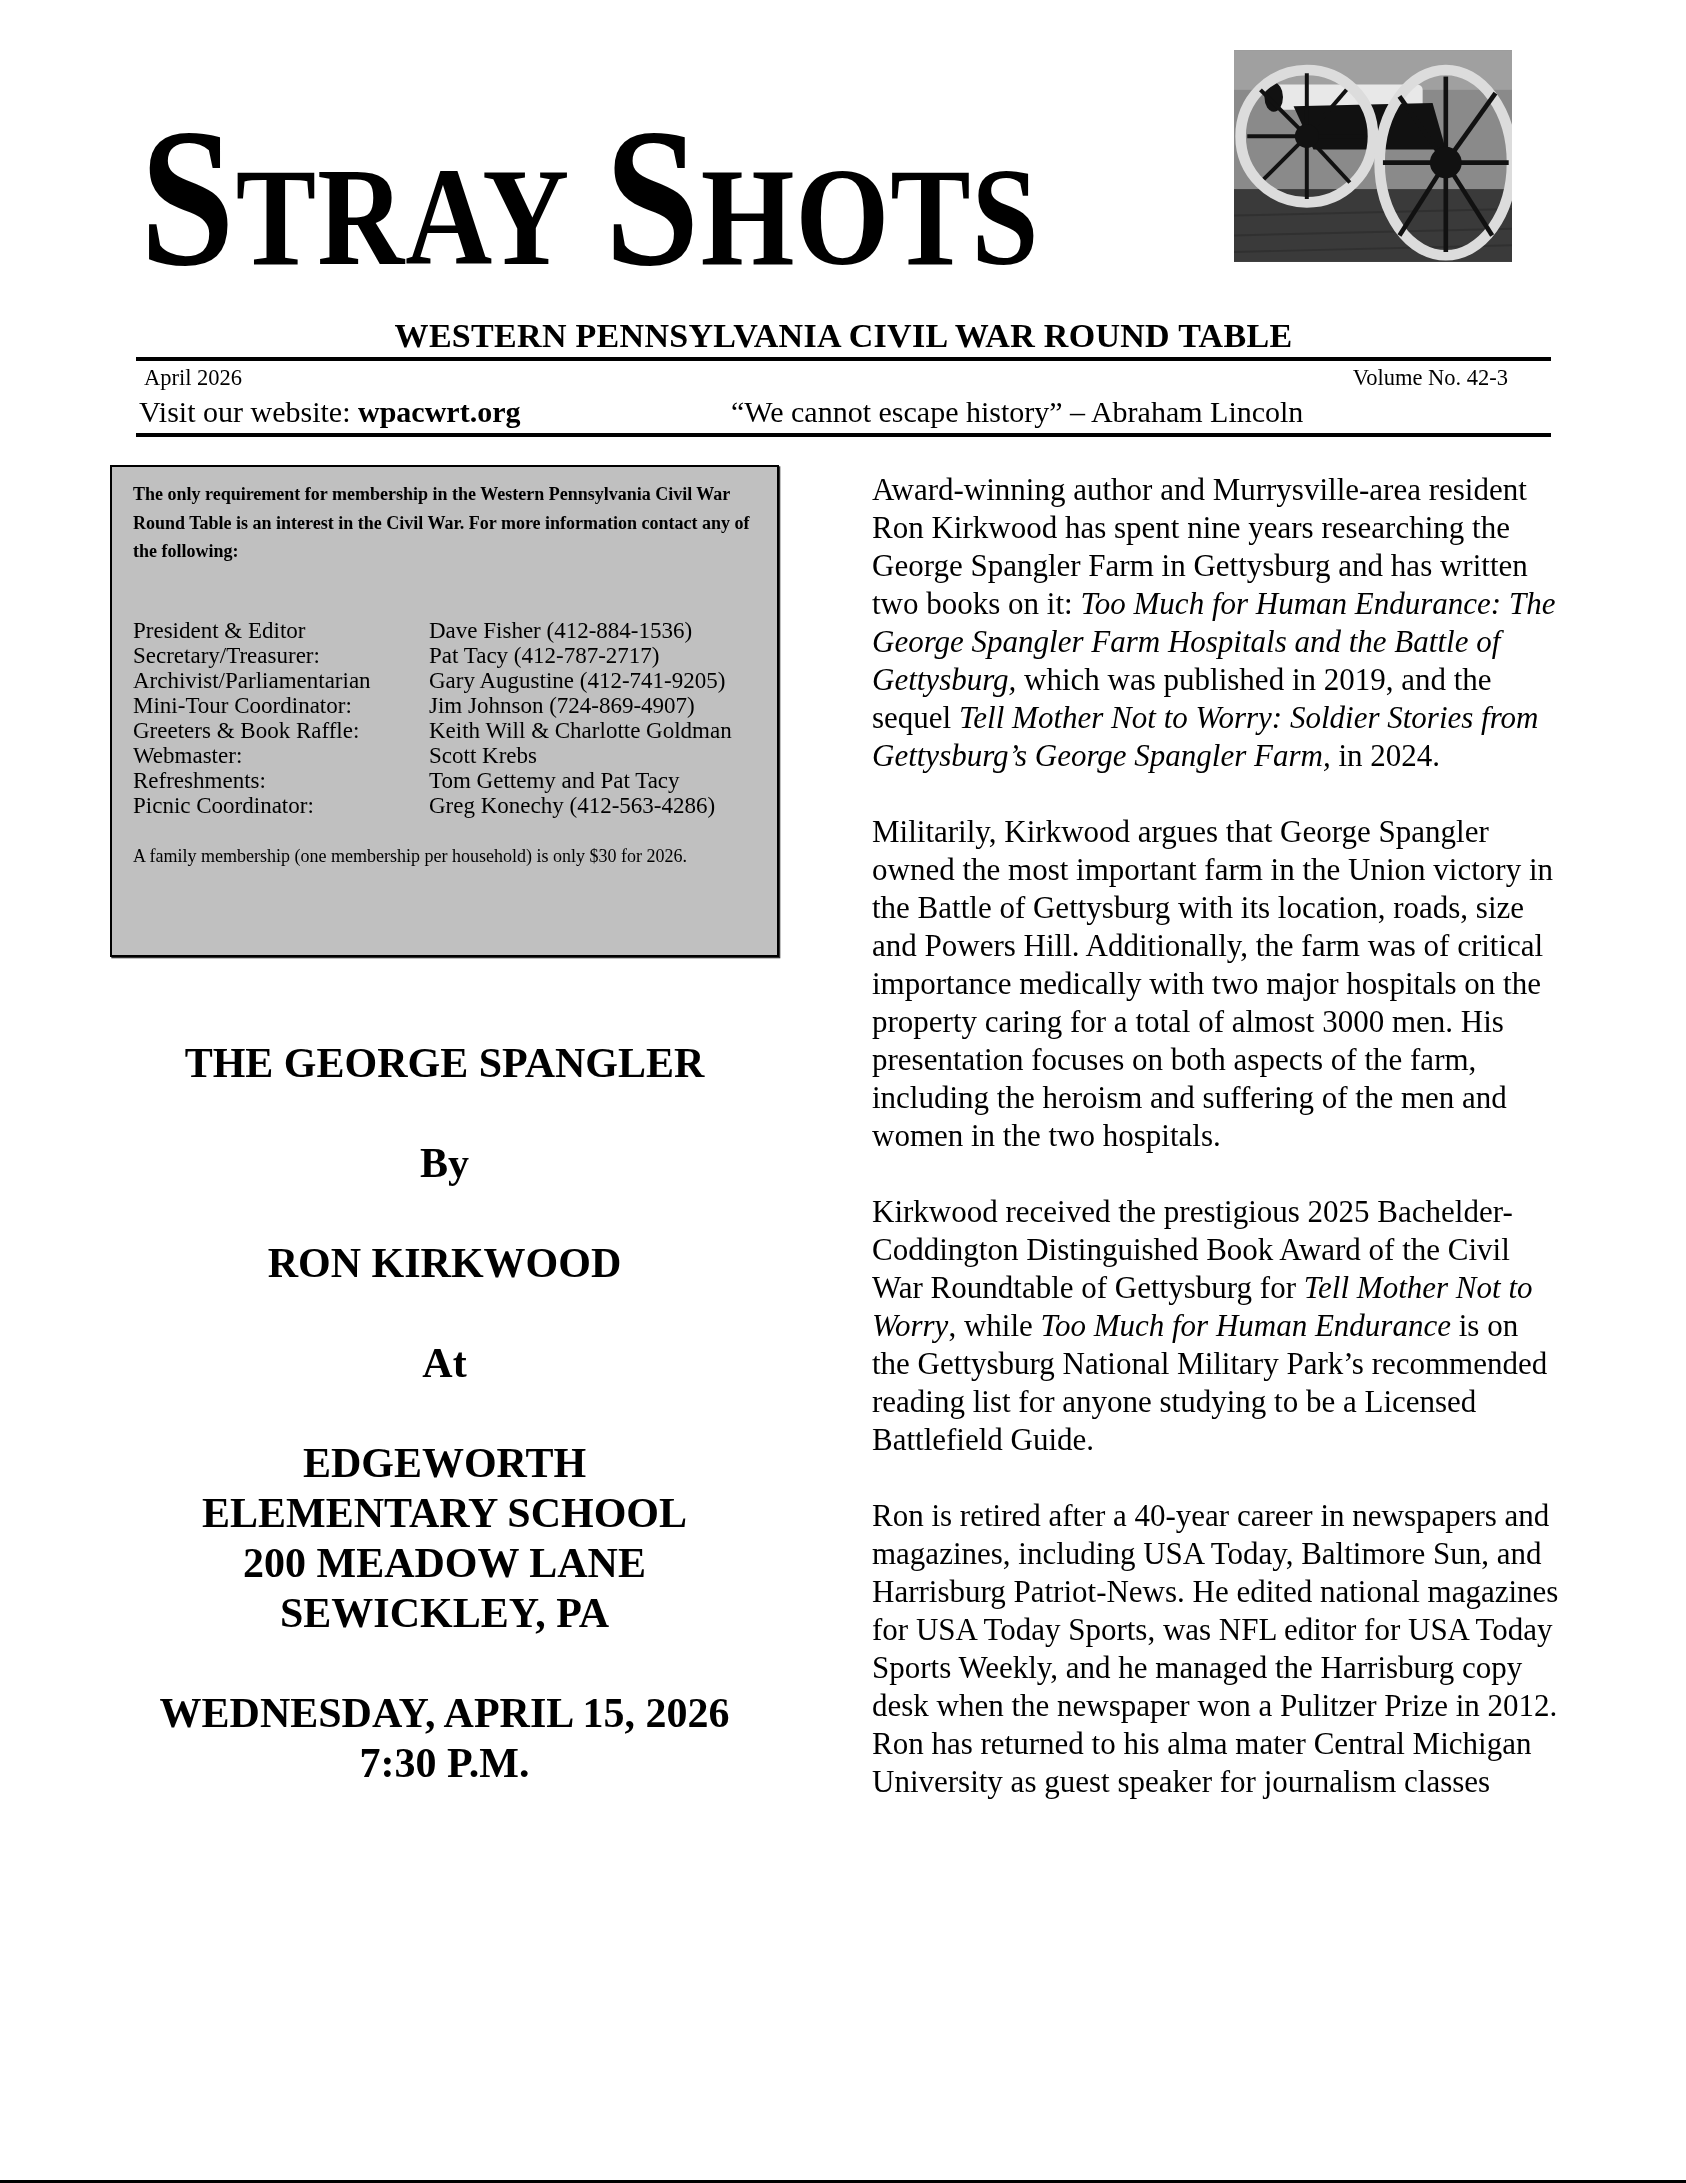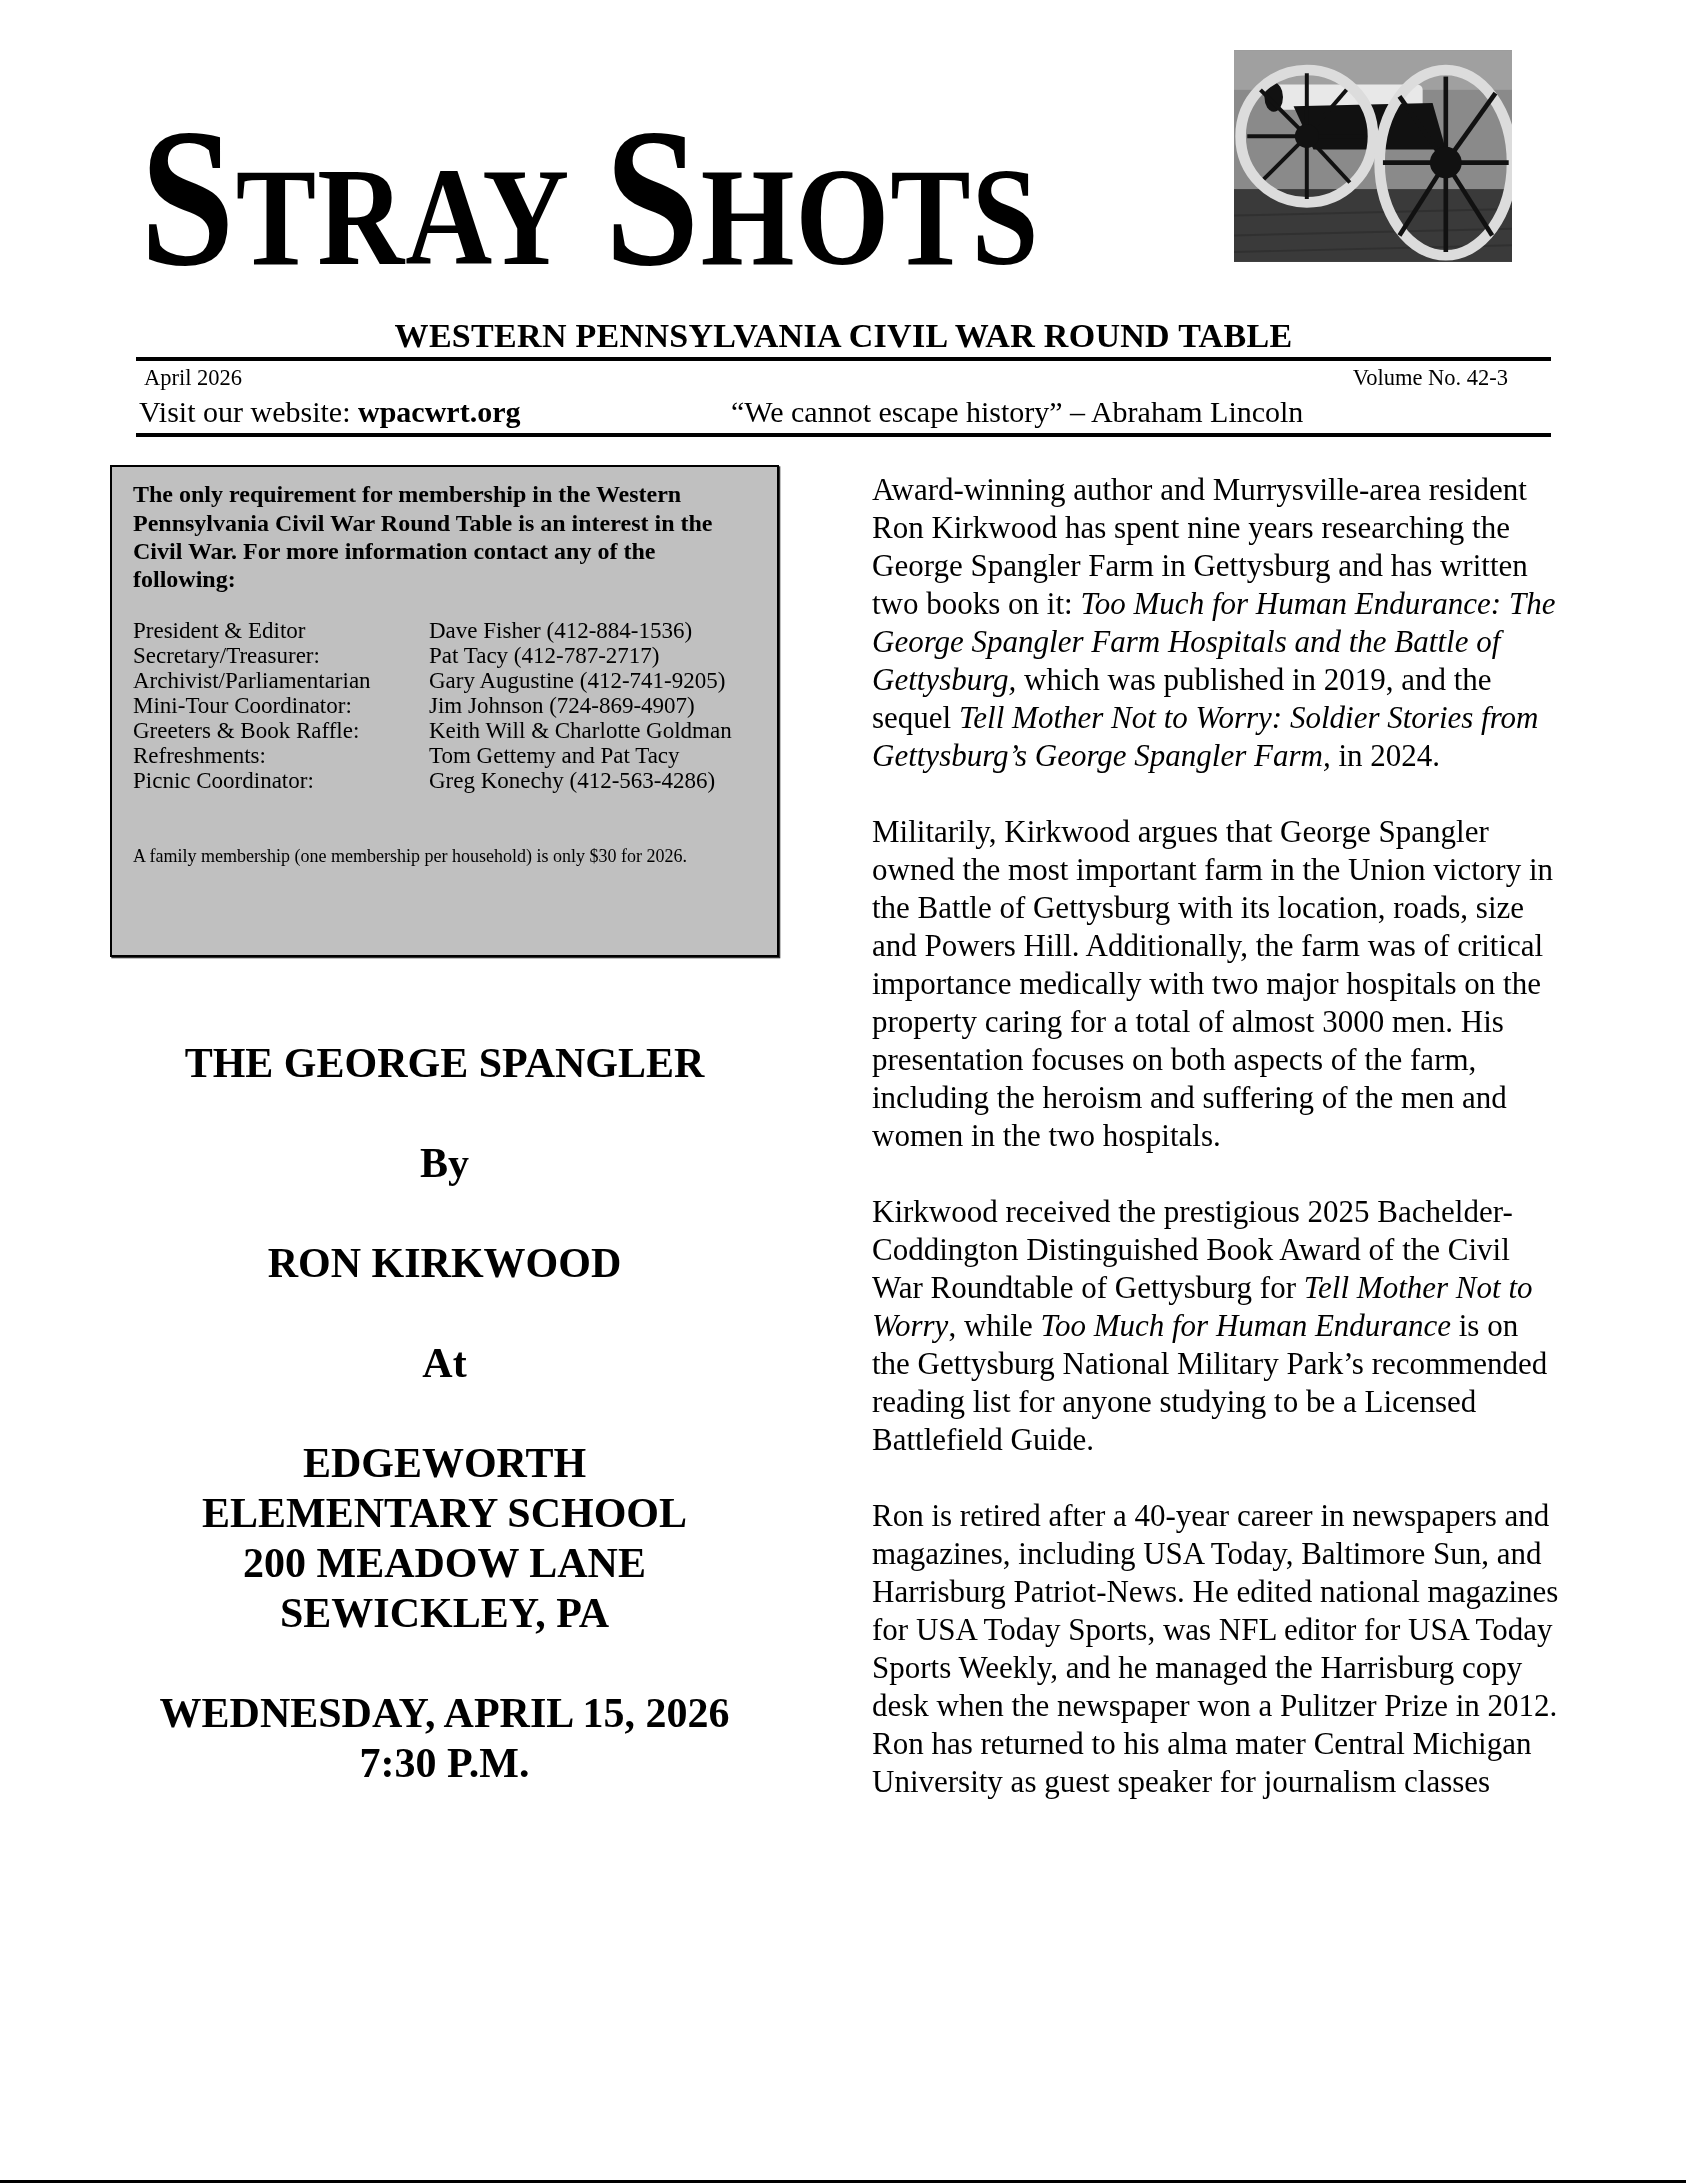--- a/index.html
+++ b/index.html
@@ -30,21 +30,21 @@
   .volume { position: absolute; right: 179px; top: 365px; font-size: 22.5px; line-height: 26.5px; }
   .website { position: absolute; left: 139px; top: 393px; font-size: 30px; line-height: 37px; }
   .website b { font-weight: bold; }
   .quote { position: absolute; left: 731px; top: 393px; font-size: 30px; line-height: 37px; }
 
   
   .member-box { position: absolute; left: 110px; top: 465px; width: 669px; height: 492px;
     background: #c0c0c0; border: 2px solid #000; box-sizing: border-box;
     box-shadow: 1.3px 1.3px 0 #333; }
   .member-intro { position: absolute; left: 21px; top: 13.2px; width: 628px;
-    font-size: 24px; font-weight: bold; line-height: 28.4px; }
+    font-size: 18px; font-weight: bold; line-height: 28.4px; }
   .officers { position: absolute; left: 21px; top: 151px; width: 628px; }
   .officer-row { display: flex; font-size: 23px; line-height: 25px; }
   .officer-role { width: 296px; }
   .family-note { position: absolute; left: 21px; top: 376px; width: 628px;
     font-size: 18px; line-height: 26.5px; }
 
   
   .event { position: absolute; left: 110px; width: 669px; top: 1038px; text-align: center;
     font-weight: bold; font-size: 42px; line-height: 50px; }
   .event .block { margin: 0; }
@@ -138,20 +138,24 @@
       </div>
     <div class="officer-row">
         <span class="officer-role">Mini-Tour Coordinator:</span>
         <span>Jim Johnson (724-869-4907)</span>
       </div>
     <div class="officer-row">
         <span class="officer-role">Greeters &amp; Book Raffle:</span>
         <span>Keith Will &amp; Charlotte Goldman</span>
       </div>
     <div class="officer-row">
+        <span class="officer-role">Webmaster:</span>
+        <span>Scott Krebs</span>
+      </div>
+    <div class="officer-row">
         <span class="officer-role">Refreshments:</span>
         <span>Tom Gettemy and Pat Tacy</span>
       </div>
     <div class="officer-row">
         <span class="officer-role">Picnic Coordinator:</span>
         <span>Greg Konechy (412-563-4286)</span>
       </div>
   </div>
   <div class="family-note">A family membership (one membership per household) is only $30 for 2026.</div>
 </div>

